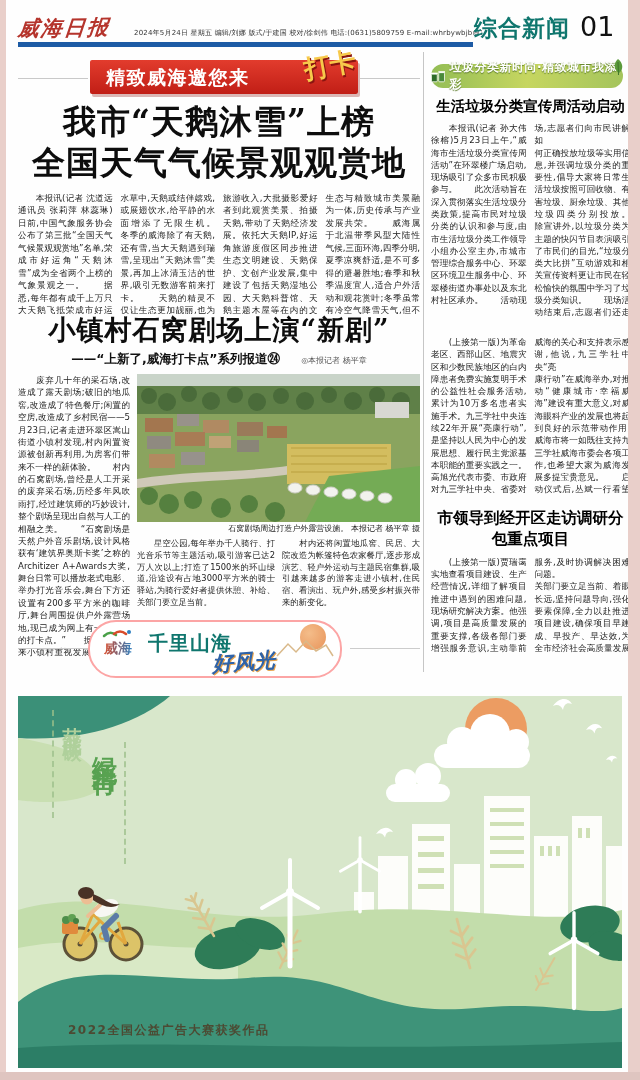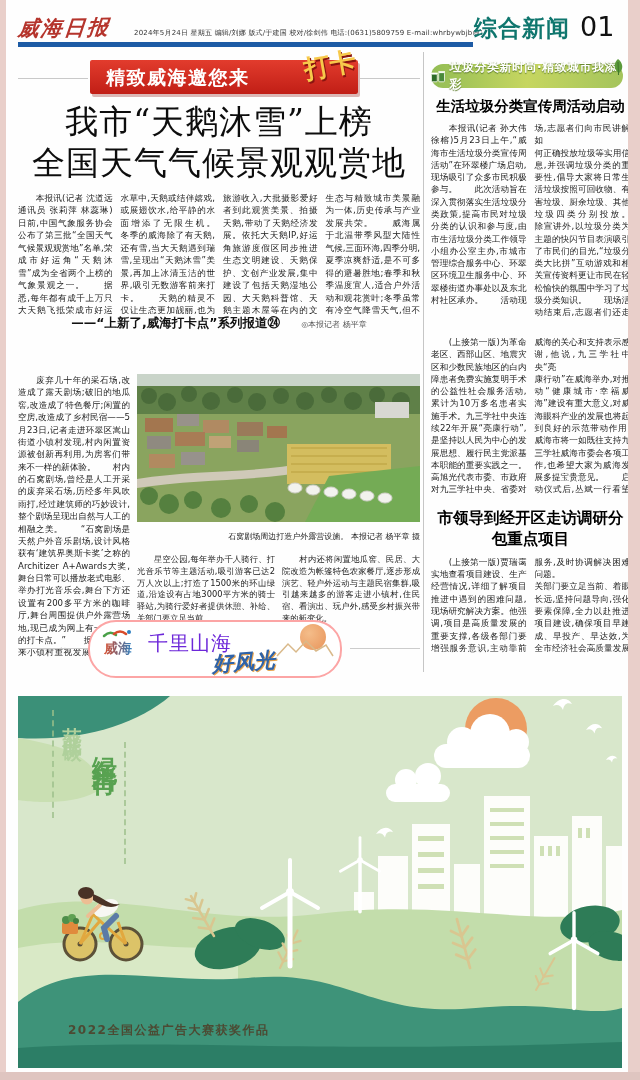--- a/index.html
+++ b/index.html
@@ -18,46 +18,46 @@
   .page-num{font-size:27px;font-weight:500;color:#111;margin-left:10px;}
   .blue-bar{position:absolute;left:12px;top:42px;width:455px;height:5px;background:#1d5ba5;}
 
   
   .lead{position:absolute;left:12px;top:52px;width:402px;height:262px;}
   .lead .rule{position:absolute;top:26px;height:1px;background:#c9c9c9;}
   .rule-l{left:0;width:70px;} .rule-r{left:342px;width:60px;}
   .ribbon{position:absolute;left:72px;top:8px;width:268px;height:34px;background:linear-gradient(180deg,#e23c2d,#c11e16);border-radius:2px;box-shadow:2px 3px 0 rgba(140,20,14,.3);}
   .ribbon-text{position:absolute;left:16px;top:5px;font-size:19px;font-weight:900;color:#fff;letter-spacing:1.5px;}
   .stamp{position:absolute;right:2px;top:-12px;font-family:"DejaVu Serif",serif;font-size:26px;font-weight:900;color:#f7c94a;transform:rotate(-10deg);text-shadow:1px 2px 0 #8a1510;}
-  .lead h1{margin:0;position:absolute;top:50px;left:0;width:402px;text-align:center;font-family:"DejaVu Serif",serif;font-size:33px;line-height:1.24;font-weight:400;color:#0d0d0d;letter-spacing:1px;}
+  .lead h1{margin:0;position:absolute;top:50px;left:0;width:402px;text-align:center;font-family:"DejaVu Serif",serif;font-size:33px;line-height:1.24;font-weight:700;color:#0d0d0d;letter-spacing:1px;}
   .lead-cols{position:absolute;left:0;top:140px;width:402px;height:122px;display:flex;gap:8px;overflow:hidden;}
   .lead-cols p{flex:1;margin:0;font-size:8.6px;line-height:1.45;text-align:justify;color:#1c1c1c;}
 
   
   .feature{position:absolute;left:12px;top:312px;width:402px;height:392px;}
   .feature h2{margin:0;text-align:center;font-family:"DejaVu Serif",serif;font-size:27px;font-weight:900;color:#0d0d0d;letter-spacing:1px;}
   .subrow{margin-top:0;text-align:center;}
   .subtitle{font-size:12.5px;font-weight:800;color:#111;}
   .byline{font-size:8px;color:#555;margin-left:16px;}
   .fbody{position:absolute;left:0;top:62px;width:402px;height:284px;display:flex;gap:7px;overflow:hidden;}
   .fcol1{width:112px;flex:none;margin:0;font-size:8.6px;line-height:1.44;text-align:justify;color:#1c1c1c;overflow:hidden;}
-  .fright{flex:1;display:flex;flex-direction:column;gap:8px;}
+  .fright{flex:1;display:flex;flex-direction:column;}
   .photo{width:283px;height:148px;display:block;}
   .caption{height:14px;line-height:14px;font-size:8px;color:#222;text-align:right;}
   .ftwo{display:flex;gap:7px;height:70px;overflow:hidden;margin-top:2px;}
   .ftwo p{flex:1;margin:0;font-size:8.3px;line-height:1.42;text-align:justify;color:#1c1c1c;}
 
   
   .promo{position:absolute;left:0;top:302px;width:402px;height:90px;}
   .promo .pline{position:absolute;top:34px;height:1px;background:#ccc;}
   .pline-l{left:0;width:70px;} .pline-r{left:332px;width:70px;}
   .pill{position:absolute;left:70px;top:6px;width:250px;height:54px;background:#fff;border:2px solid #fca5a5;border-radius:28px;}
   .brand{position:absolute;left:14px;top:18px;font-size:14px;font-weight:900;background:linear-gradient(90deg,#d84b2a,#2e7fc0);-webkit-background-clip:text;background-clip:text;color:transparent;}
   .brand-swirl{position:absolute;left:12px;top:6px;}
-  .promo-l1{position:absolute;left:58px;top:8px;font-size:20px;font-weight:400;color:#6d28d9;letter-spacing:1px;}
+  .promo-l1{position:absolute;left:58px;top:8px;font-size:20px;font-weight:700;color:#0f766e;letter-spacing:1px;}
   .promo-l2{position:absolute;left:122px;top:26px;font-size:21px;font-weight:900;font-style:italic;color:#2f63a8;transform:rotate(-4deg);text-shadow:1px 1px 0 #e8a34a;}
   .pill-sun{position:absolute;right:14px;top:2px;width:26px;height:26px;border-radius:50%;background:radial-gradient(circle at 35% 35%,#f4bd8a,#e8945a);}
   .pill-mtn{position:absolute;right:6px;top:16px;width:58px;height:20px;border-bottom:0;}
   .pill-mtn svg{display:block;}
 
   
   .rightcol{position:absolute;left:417px;top:52px;width:199px;height:620px;border-left:1px solid #c6c6c6;padding-left:7px;box-sizing:content-box;}
   .gbanner{position:relative;margin-top:12px;width:192px;height:24px;border-radius:12px;background:linear-gradient(90deg,#93bd55,#c6d660,#a4c45c);display:flex;align-items:center;justify-content:center;gap:4px;color:#fff;font-weight:900;font-size:12px;text-shadow:0 1px 1px #5a7a28;letter-spacing:0.5px;}
   .gbanner .leaf{position:absolute;right:-2px;top:-6px;}
   .rightcol h3{margin:0;color:#000000;font-family:"DejaVu Serif",serif;}
@@ -101,20 +101,21 @@
       <h1><span>我市“天鹅沐雪”上榜</span><br><span>全国天气气候景观观赏地</span></h1>
       <div class="lead-cols">
         <p>　　本报讯(记者 沈道远 通讯员 张莉萍 林蕊琳)日前,中国气象服务协会公布了第三批“全国天气气候景观观赏地”名单,荣成市好运角“天鹅沐雪”成为全省两个上榜的气象景观之一。　　据悉,每年都有成千上万只大天鹅飞抵荣成市好运角旅游度假区越冬,成群的白天鹅栖息在</p>
         <p>水草中,天鹅或结伴嬉戏,或展翅饮水,给平静的水面增添了无限生机。　　冬季的威海除了有天鹅,还有雪,当大天鹅遇到瑞雪,呈现出“天鹅沐雪”美景,再加上冰清玉洁的世界,吸引无数游客前来打卡。　　天鹅的精灵不仅让生态更加靓丽,也为当地带来了可观的</p>
         <p>旅游收入,大批摄影爱好者到此观赏美景、拍摄天鹅,带动了天鹅经济发展。依托大天鹅IP,好运角旅游度假区同步推进生态文明建设、天鹅保护、文创产业发展,集中建设了包括天鹅湿地公园、大天鹅科普馆、天鹅主题木屋等在内的文创、旅游、科普一条街,做到自然</p>
         <p>生态与精致城市美景融为一体,历史传承与产业发展共荣。　　威海属于北温带季风型大陆性气候,三面环海,四季分明,夏季凉爽舒适,是不可多得的避暑胜地;春季和秋季温度宜人,适合户外活动和观花赏叶;冬季虽常有冷空气降雪天气,但不至于严寒,是休闲赏雪的好去处。</p>
       </div>
     </section>
 
     <section class="feature">
+      <h2>小镇村石窝剧场上演“新剧”</h2>
       <div class="subrow">
         <span class="subtitle">——“上新了,威海打卡点”系列报道㉔</span>
         <span class="byline">◎本报记者 杨平章</span>
       </div>
       <div class="fbody">
         <p class="fcol1">　　废弃几十年的采石场,改造成了露天剧场;破旧的地瓜窖,改造成了特色餐厅;闲置的空房,改造成了乡村民宿——5月23日,记者走进环翠区嵩山街道小镇村发现,村内闲置资源被创新再利用,为房客们带来不一样的新体验。　　村内的石窝剧场,曾经是人工开采的废弃采石场,历经多年风吹雨打,经过建筑师的巧妙设计,整个剧场呈现出自然与人工的相融之美。　　“石窝剧场是天然户外音乐剧场,设计风格获有‘建筑界奥斯卡奖’之称的Architizer A+Awards大奖,舞台日常可以播放老式电影、举办打光音乐会,舞台下方还设置有200多平方米的咖啡厅,舞台周围提供户外露营场地,现已成为网上有一定热度的打卡点。”　　据介绍,近年来小镇村重视发展旅游经济,除石窝剧场外,还打造了占地10000平方米的</p>
         <div class="fright">
 
           <svg class="photo" viewBox="0 0 283 148" xmlns="http://www.w3.org/2000/svg">
             <rect width="283" height="148" fill="#8aa45f"></rect>

